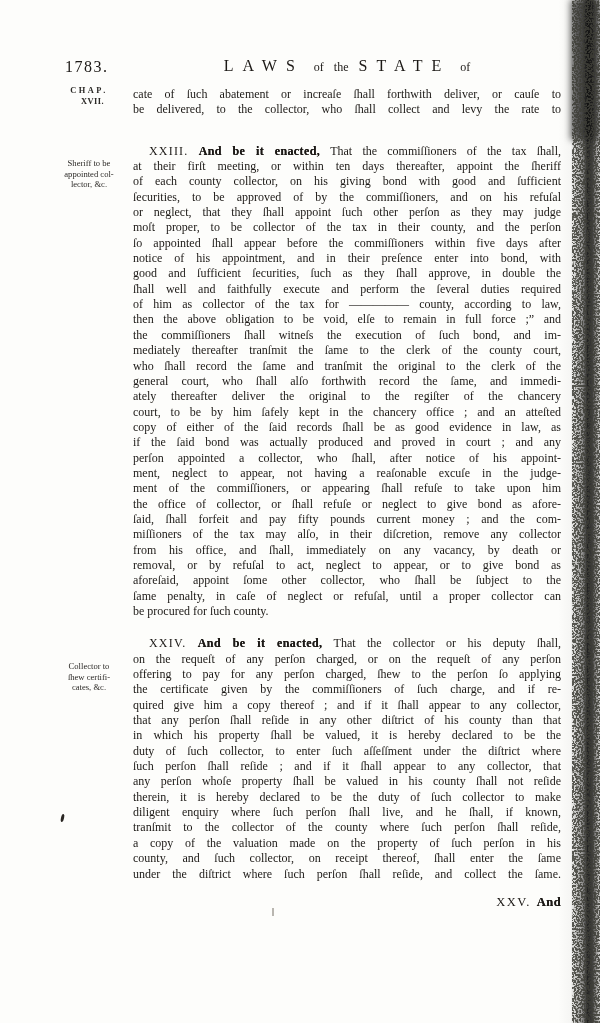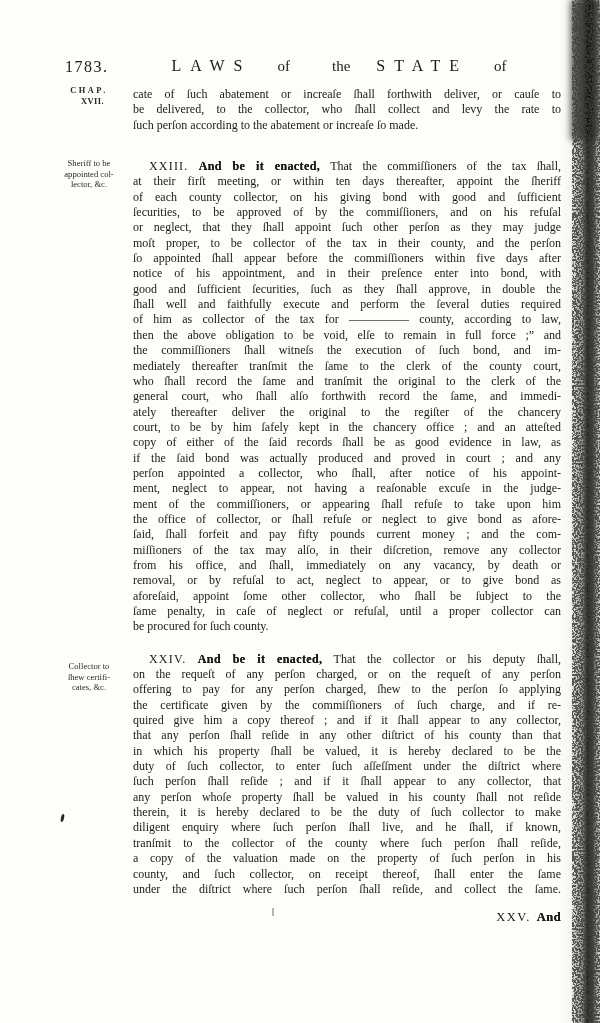--- a/index.html
+++ b/index.html
@@ -10,21 +10,21 @@
     color:#1c1916;
     overflow:hidden;
   }
   .page{position:relative;width:600px;height:1023px;background:#fdfdfb;overflow:hidden;}
 
   
   .year{position:absolute;left:65px;top:58px;font-size:16px;letter-spacing:1.5px;}
   .running-title{position:absolute;left:133px;top:57px;width:428px;text-align:center;
     font-size:16px;white-space:nowrap;}
   .running-title .sp{letter-spacing:9px;margin:12px 5px;}
-  .running-title .lc{font-size:15px;margin:0 21px;}
+  .running-title .lc{font-size:12px;margin:0 5px;}
 
   
   .mnote{position:absolute;left:47px;width:84px;font-size:8.6px;line-height:10.6px;color:#2b2926;text-align:center;}
   .mnote .ml{white-space:nowrap;}
   .note-chap{top:86px;font-weight:bold;font-size:8.4px;}
   .note-chap .ml:first-child{letter-spacing:2.5px;}
   .note-chap .ml:last-child{padding-left:7px;letter-spacing:0.5px;}
   .note-sheriff{top:158px;}
   .note-collector{top:661px;}
 
@@ -79,21 +79,20 @@
   <div class="mnote note-collector">
       <div class="ml">Collector to</div>
       <div class="ml">ſhew certifi-</div>
       <div class="ml">cates, &amp;c.</div>
     </div>
 
   <main>
     <div class="para">
         <div class="tl">cate of ſuch abatement or increaſe ſhall forthwith deliver,  or cauſe to</div>
         <div class="tl">be delivered, to the collector, who ſhall collect and levy the rate to</div>
-        <div class="tl rag">ſuch perſon according to the abatement or increaſe ſo made.</div>
       </div>
 
     <div class="para sect23">
       <div class="tl first">
         <span class="secnum">XXIII.</span>
         <span class="gothic">And be it enacted,</span>
         <span>That the commiſſioners of the tax ſhall,</span>
       </div>
       <div>
           <div class="tl">at their firſt meeting, or within ten days thereafter, appoint the ſheriff</div>

